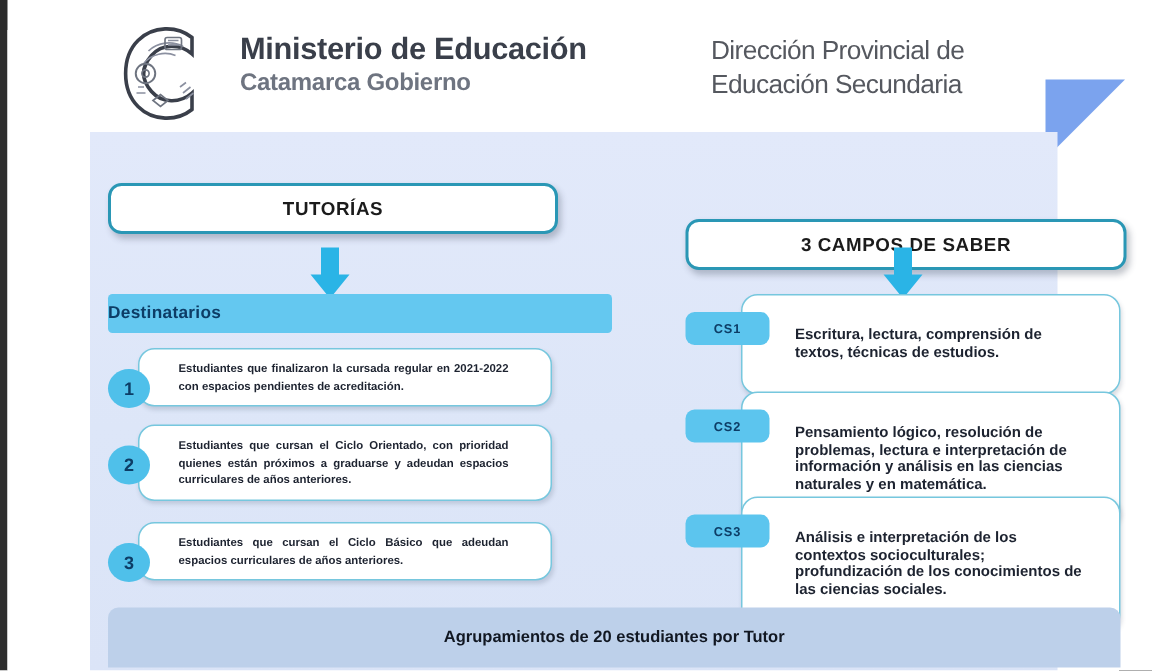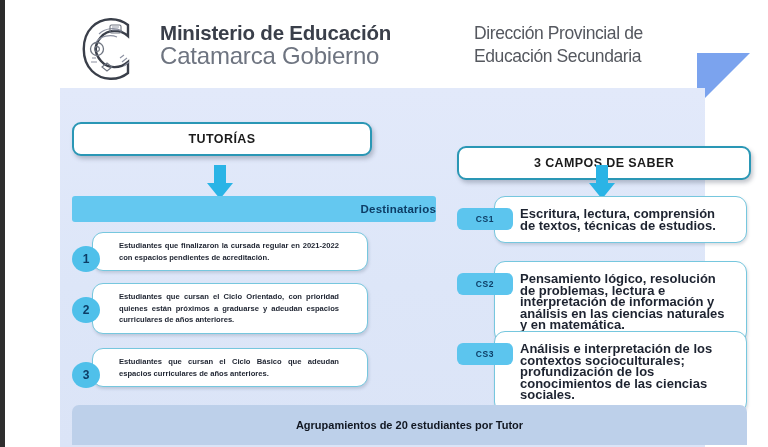--- a/index.html
+++ b/index.html
@@ -37,21 +37,21 @@
     position:absolute;left:12px;top:12px;width:78px;height:74px;
   }
   .brand{
     position:absolute;left:100px;top:20px;
   }
   .brand-line1{
     font-size:20.5px;font-weight:bold;color:#3a3f4a;letter-spacing:-0.2px;
     line-height:25px;white-space:nowrap;
   }
   .brand-line2{
-    font-size:24px;font-weight:normal;color:#6e7480;letter-spacing:-0.2px;
+    font-size:16px;font-weight:bold;color:#6e7480;letter-spacing:-0.2px;
     line-height:22px;white-space:nowrap;
   }
   .dept{
     position:absolute;left:414px;top:22px;
   }
   .dept-line{
     font-size:17.5px;color:#55585f;letter-spacing:-0.4px;line-height:23px;white-space:nowrap;
   }
 
   
@@ -90,21 +90,21 @@
     border-left:13px solid transparent;border-right:13px solid transparent;
     border-top:16px solid #2ab4e6;
   }
   .arrow-left{left:147px;top:77px;}
   .arrow-right{left:529px;top:77px;}
 
   
   .dest-bar{
     position:absolute;left:12px;top:108px;width:336px;height:26px;
     background:#64c8f0;border-radius:3px;
-    display:flex;align-items:center;justify-content:flex-end;padding-left:28px;
+    display:flex;align-items:center;justify-content:flex-start;
   }
   .dest-bar span{font-size:11.5px;font-weight:bold;color:#0d3d66;letter-spacing:.2px;}
 
   
   .num-row{position:absolute;left:12px;width:296px;}
   .num-box{
     position:absolute;left:20px;top:0;right:0;
     background:#ffffff;border:1.4px solid #76c7de;border-radius:11px;
     box-shadow:1px 2px 3px rgba(70,85,110,.20);
     box-sizing:border-box;
@@ -128,21 +128,21 @@
   
   .cs-row{position:absolute;left:397px;width:290px;}
   .cs-box{
     position:absolute;left:37px;top:0;right:0;
     background:#ffffff;border:1.4px solid #76c7de;border-radius:11px;
     box-shadow:1px 2px 3px rgba(70,85,110,.20);
     box-sizing:border-box;
     padding:8px 10px 8px 22px;
   }
   .cs-box p{
-    margin:3px;font-size:13px;font-weight:bold;color:#1d2330;line-height:11.5px;
+    margin:13px;font-size:10px;font-weight:bold;color:#1d2330;line-height:11.5px;
   }
   .cs-badge{
     position:absolute;left:0;top:12px;width:56px;height:22px;
     background:#5cc5ee;border-radius:6px;
     display:flex;align-items:center;justify-content:center;
     font-size:8.5px;font-weight:bold;color:#0d3d66;letter-spacing:.6px;
     z-index:3;
   }
   .cs1{top:108px;}
   .cs2{top:173px;}

